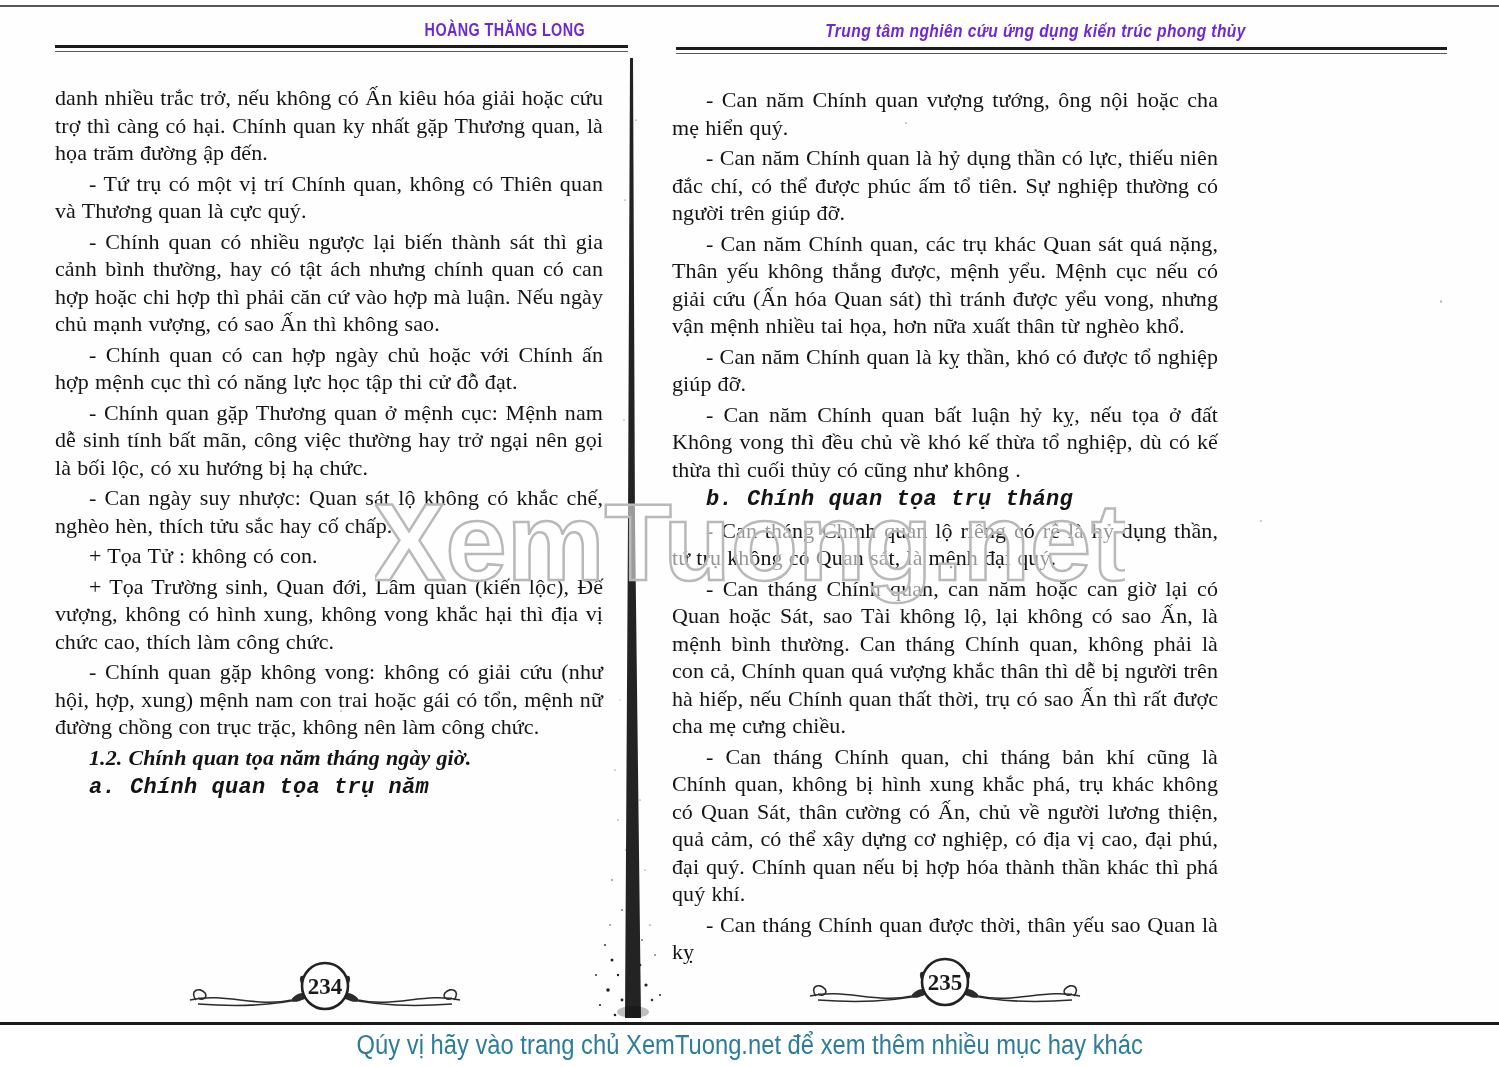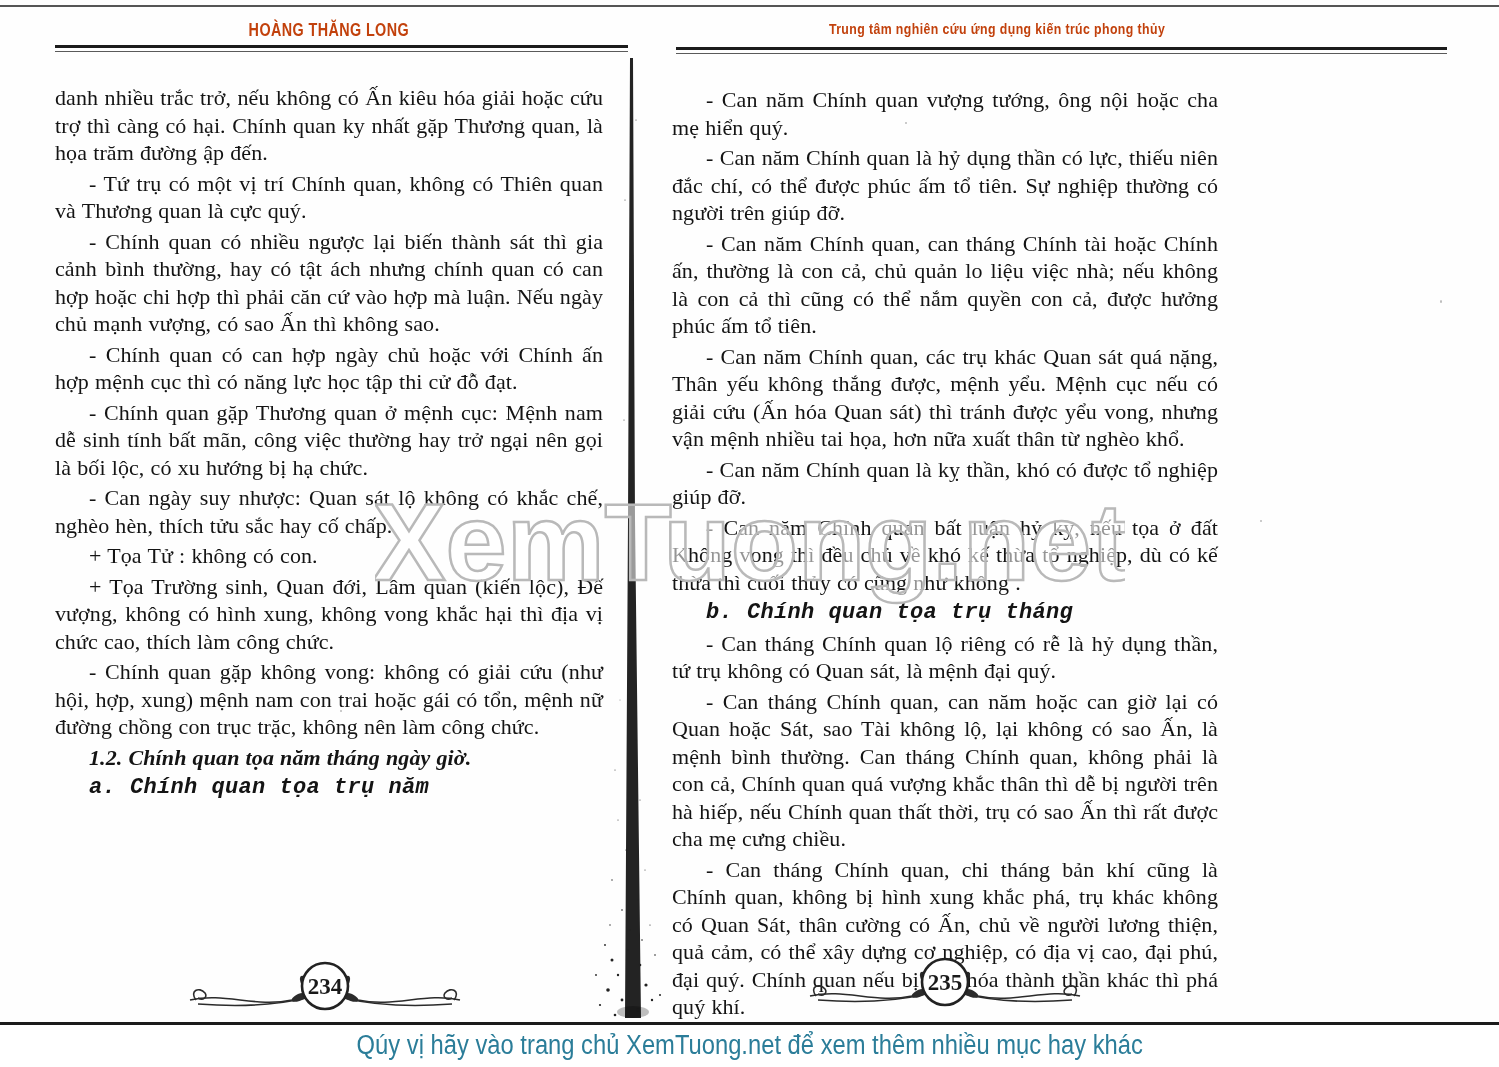--- a/index.html
+++ b/index.html
@@ -7,27 +7,27 @@
     position:relative;width:1499px;height:1067px;background:#fefefe;
     overflow:hidden;font-family:"Liberation Serif",serif;color:#141414;
   }
   
   .top-edge-line{position:absolute;left:0;top:5px;width:1499px;height:2px;background:#2a2a2a;opacity:.8;}
   .gutter-svg{position:absolute;left:585px;top:0;z-index:2;}
   .speck{position:absolute;border-radius:50%;background:#777;opacity:.5;}
 
   
   .page-header{
-    position:absolute;top:20px;text-align:center;
-    font-family:"Liberation Sans",sans-serif;font-weight:bold;color:#c2410c;
+    position:absolute;top:20px;text-align:right;
+    font-family:"Liberation Sans",sans-serif;font-weight:bold;color:#6d28d9;
     white-space:nowrap;
   }
   .page-header .hdr-inner{display:inline-block;transform:scaleX(.82);letter-spacing:.5px;}
   .header-left{left:55px;width:548px;font-size:17.5px;}
-  .header-right{left:687px;width:620px;font-size:15px;}
+  .header-right{left:672px;width:620px;font-size:19px;font-style:italic;}
   .header-rule{position:absolute;height:0;border-top:3px solid #1c1c1c;}
   .header-rule::after{content:"";display:block;margin-top:3px;border-top:1px solid #5a5a5a;}
   .rule-left{left:55px;top:45px;width:573px;}
   .rule-right{left:676px;top:47px;width:771px;}
 
   
   .body-col{position:absolute;z-index:1;text-align:justify;
     font-size:22px;line-height:27.5px;letter-spacing:.1px;word-spacing:.5px;margin-top:12px;}
   .body-left{left:55px;top:72px;width:548px;}
   .body-right{left:672px;top:74px;width:546px;}
@@ -102,21 +102,20 @@
   </div>
 
   <div>
     <div class="page-header header-right">
       <span class="hdr-inner">Trung tâm nghiên cứu ứng dụng kiến trúc phong thủy</span>
     </div>
     <div class="header-rule rule-right"></div>
     <div class="body-col body-right" id="right-body">
         <p class="para normal">- Can năm Chính quan vượng tướng, ông nội hoặc cha mẹ hiển quý.</p>
         <p class="para normal">- Can năm Chính quan là hỷ dụng thần có lực, thiếu niên đắc chí, có thể được phúc ấm tổ tiên. Sự nghiệp thường có người trên giúp đỡ.</p>
-        <p class="para normal">- Can năm Chính quan, can tháng Chính tài hoặc Chính ấn, thường là con cả, chủ quản lo liệu việc nhà; nếu không là con cả thì cũng có thể nắm quyền con cả, được hưởng phúc ấm tổ tiên.</p>
         <p class="para normal">- Can năm Chính quan, các trụ khác Quan sát quá nặng, Thân yếu không thắng được, mệnh yểu. Mệnh cục nếu có giải cứu (Ấn hóa Quan sát) thì tránh được yểu vong, nhưng vận mệnh nhiều tai họa, hơn nữa xuất thân từ nghèo khổ.</p>
         <p class="para normal">- Can năm Chính quan là kỵ thần, khó có được tổ nghiệp giúp đỡ.</p>
         <p class="para normal">- Can năm Chính quan bất luận hỷ kỵ, nếu tọa ở đất Không vong thì đều chủ về khó kế thừa tổ nghiệp, dù có kế thừa thì cuối thủy có cũng như không .</p>
         <p class="para heading2">b. Chính quan tọa trụ tháng</p>
         <p class="para normal">- Can tháng Chính quan lộ riêng có rễ là hỷ dụng thần, tứ trụ không có Quan sát, là mệnh đại quý.</p>
         <p class="para normal">- Can tháng Chính quan, can năm hoặc can giờ lại có Quan hoặc Sát, sao Tài không lộ, lại không có sao Ấn, là mệnh bình thường. Can tháng Chính quan, không phải là con cả, Chính quan quá vượng khắc thân thì dễ bị người trên hà hiếp, nếu Chính quan thất thời, trụ có sao Ấn thì rất được cha mẹ cưng chiều.</p>
         <p class="para normal">- Can tháng Chính quan, chi tháng bản khí cũng là Chính quan, không bị hình xung khắc phá, trụ khác không có Quan Sát, thân cường có Ấn, chủ về người lương thiện, quả cảm, có thể xây dựng cơ nghiệp, có địa vị cao, đại phú, đại quý. Chính quan nếu bị hợp hóa thành thần khác thì phá quý khí.</p>
         <p class="para normal">- Can tháng Chính quan được thời, thân yếu sao Quan là kỵ</p>
       </div>
 

